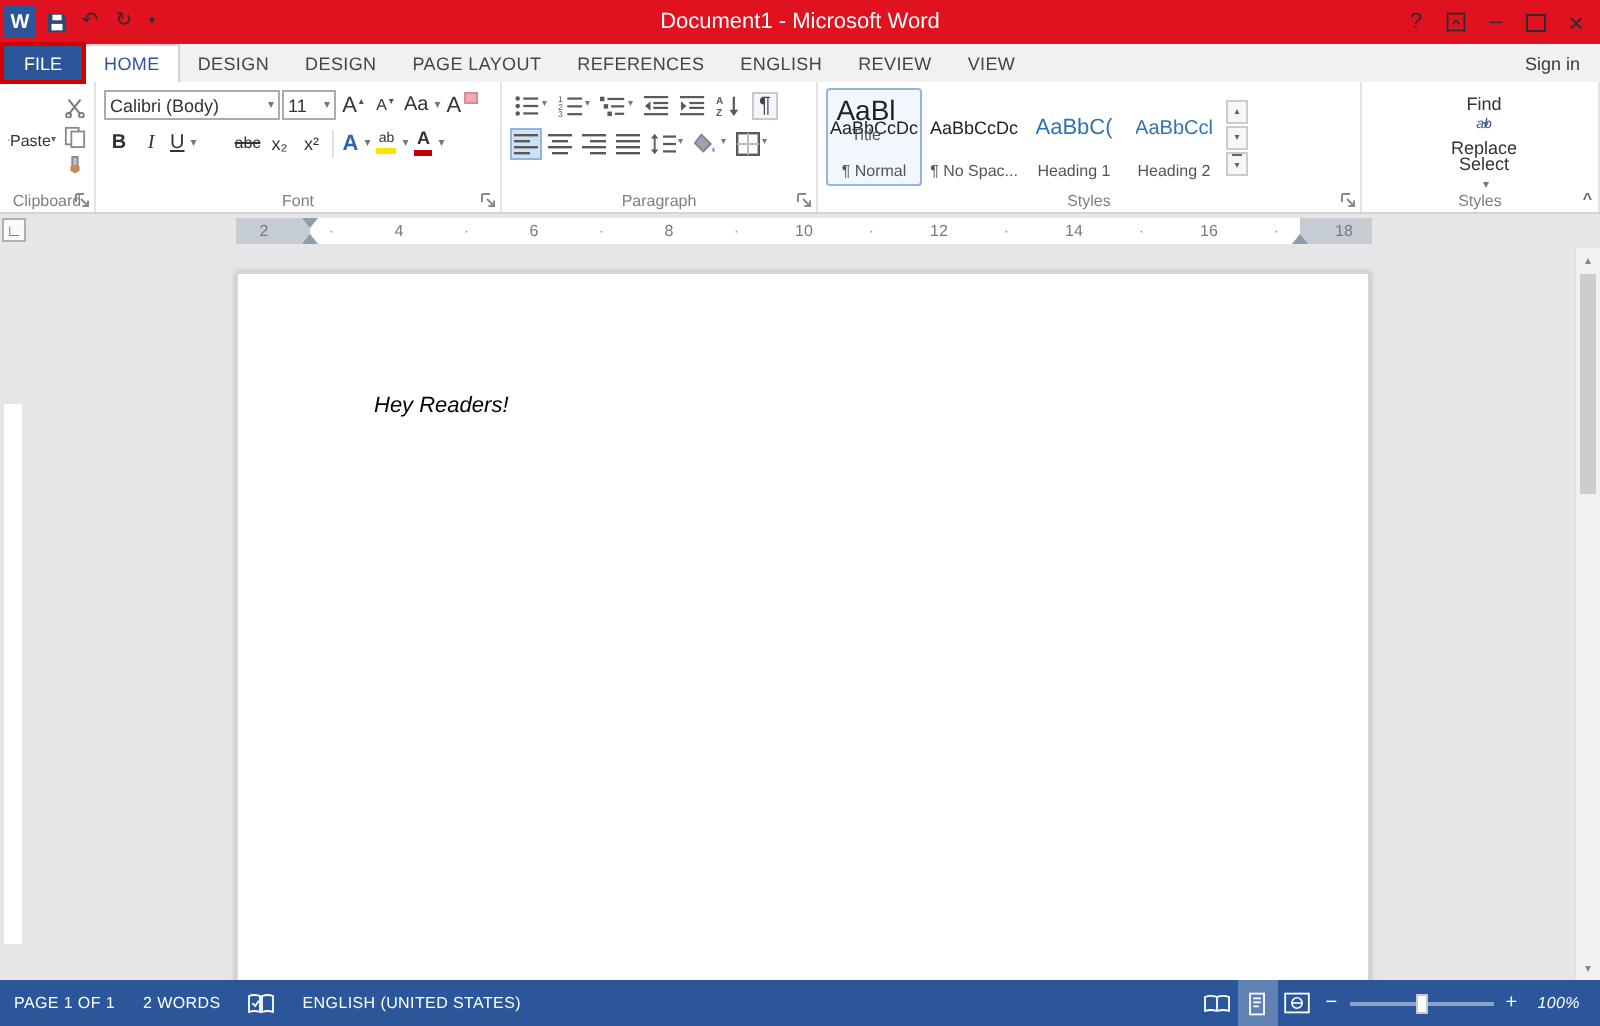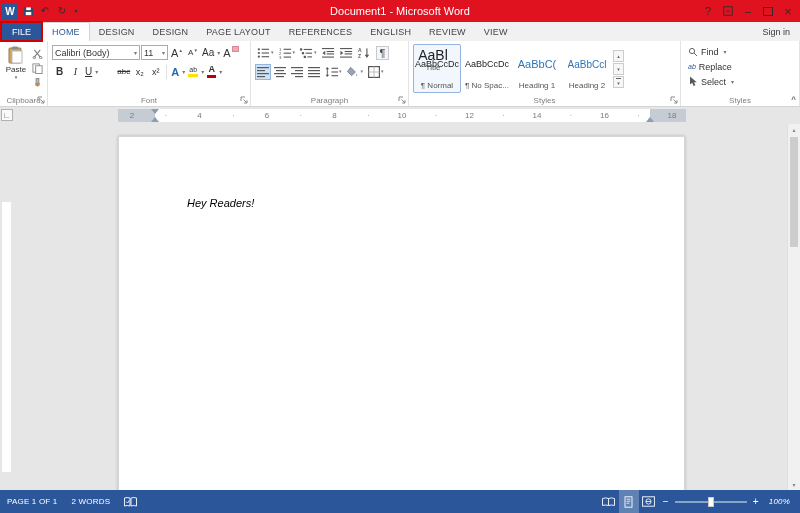--- a/index.html
+++ b/index.html
@@ -32,21 +32,21 @@
   
   .ribbon{position:absolute;top:41px;left:0;right:0;height:66px;background:#fff;border-bottom:1px solid #d4d4d4;
     display:flex;align-items:stretch;box-sizing:border-box;}
   .rgroup{position:relative;border-right:1px solid #e3e3e3;padding:3px 3px 13px 4px;box-sizing:border-box;}
   .glabel{position:absolute;bottom:0;left:0;right:0;text-align:center;font-size:8px;color:#7f7f7f;padding-bottom:1px;}
   .launcher{position:absolute;right:1px;bottom:1px;width:10px;height:10px;display:flex;align-items:center;justify-content:center;}
   .collapse{position:absolute;right:4px;bottom:2px;font-size:8px;color:#666;font-weight:bold;}
 
   .g-clipboard{width:48px;}
   .cb-body{display:flex;gap:3px;height:100%;}
-  .paste{width:24px;display:flex;flex-direction:column;align-items:center;padding-top:2px;font-size:8px;color:#333;}
+  .paste{width:24px;display:flex;flex-direction:row;align-items:center;padding-top:2px;font-size:8px;color:#333;}
   .plabel{margin-top:1px;}
   .parrow{font-size:5px;color:#666;}
   .minicol{display:flex;flex-direction:column;gap:2px;padding-top:3px;}
   .mini{width:13px;height:13px;display:flex;align-items:center;justify-content:center;}
 
   .g-font{width:203px;}
   .row{display:flex;align-items:center;height:17px;margin-bottom:2px;gap:1px;}
   .combo{height:15px;border:1px solid #ababab;background:#fff;font-size:9px;color:#333;display:flex;
     align-items:center;justify-content:space-between;padding:0 2px;box-sizing:border-box;}
   .fname{width:88px;}
@@ -86,21 +86,21 @@
   .slab{font-size:8px;color:#555;white-space:nowrap;overflow:hidden;max-width:46px;}
   .style-card.h1 .sprev{color:#2e74b5;font-size:11px;}
   .style-card.h2 .sprev{color:#2e74b5;font-size:10px;}
   .style-card.title .sprev{font-size:14px;}
   .gallery-ctrl{display:flex;flex-direction:column;gap:1px;justify-content:center;}
   .gbtn{width:11px;height:12px;border:1px solid #ccc;background:#f7f7f7;font-size:5px;color:#666;
     display:flex;flex-direction:column;align-items:center;justify-content:center;box-sizing:border-box;}
   .gbtn.more::before{content:"";width:5px;height:1px;background:#666;margin-bottom:1px;}
 
   .g-editing{flex:1;padding-left:7px;}
-  .ebtn{display:flex;align-items:center;gap:3px;height:15px;font-size:9px;color:#333;}
+  .ebtn{display:flex;align-items:center;gap:3px;height:15px;font-size:9px;color:#333;flex-direction:column;}
   .repicon{font-size:7px;color:#2b579a;font-style:italic;}
 
   
   .rulerrow{position:absolute;top:107px;left:0;right:0;height:17px;background:#e6e6e6;}
   .tabsel{position:absolute;left:1px;top:2px;width:12px;height:12px;background:#fafafa;border:1px solid #b0b0b0;
     font-size:8px;color:#555;display:flex;align-items:center;justify-content:center;box-sizing:border-box;}
   .hruler{position:absolute;left:118px;top:2px;width:568px;height:13px;background:#c6ccd4;}
   .hr-active{position:absolute;left:37px;right:36px;top:0;bottom:0;background:#fff;}
   .rnum,.rdot{position:absolute;top:1px;transform:translateX(-50%);font-size:8px;color:#7a7a7a;line-height:11px;}
   .rdot{color:#9a9a9a;}
@@ -539,20 +539,21 @@
   <div class="statusbar">
     <span class="sitem">PAGE 1 OF 1</span>
     <span class="sitem">2 WORDS</span>
     <span class="sitem">
       <svg width="13" height="10" viewBox="0 0 13 10">
           <path d="M0.5 1 Q3 0 6 1 V9 Q3 8 0.5 9 Z" fill="none" stroke="#fff" stroke-width="0.9"></path>
           <path d="M12.5 1 Q10 0 7 1 V9 Q10 8 12.5 9 Z" fill="none" stroke="#fff" stroke-width="0.9"></path>
           <path d="M2.2 4.6 L3.6 6 L5.4 3.4" fill="none" stroke="#fff" stroke-width="0.9"></path>
         </svg>
     </span>
+    <span class="sitem">ENGLISH (UNITED STATES)</span>
 
     <span class="sright">
       <span class="vbtn">
         <svg width="13" height="10" viewBox="0 0 13 10">
             <path d="M0.5 1.5 Q3.5 0.3 6.5 1.5 Q9.5 0.3 12.5 1.5 V8.5 Q9.5 7.5 6.5 8.5 Q3.5 7.5 0.5 8.5 Z" fill="none" stroke="#fff" stroke-width="0.9"></path>
             <path d="M6.5 1.5 V8.5" stroke="#fff" stroke-width="0.9"></path>
           </svg>
       </span>
       <span class="vbtn active">
         <svg width="11" height="12" viewBox="0 0 11 12">

